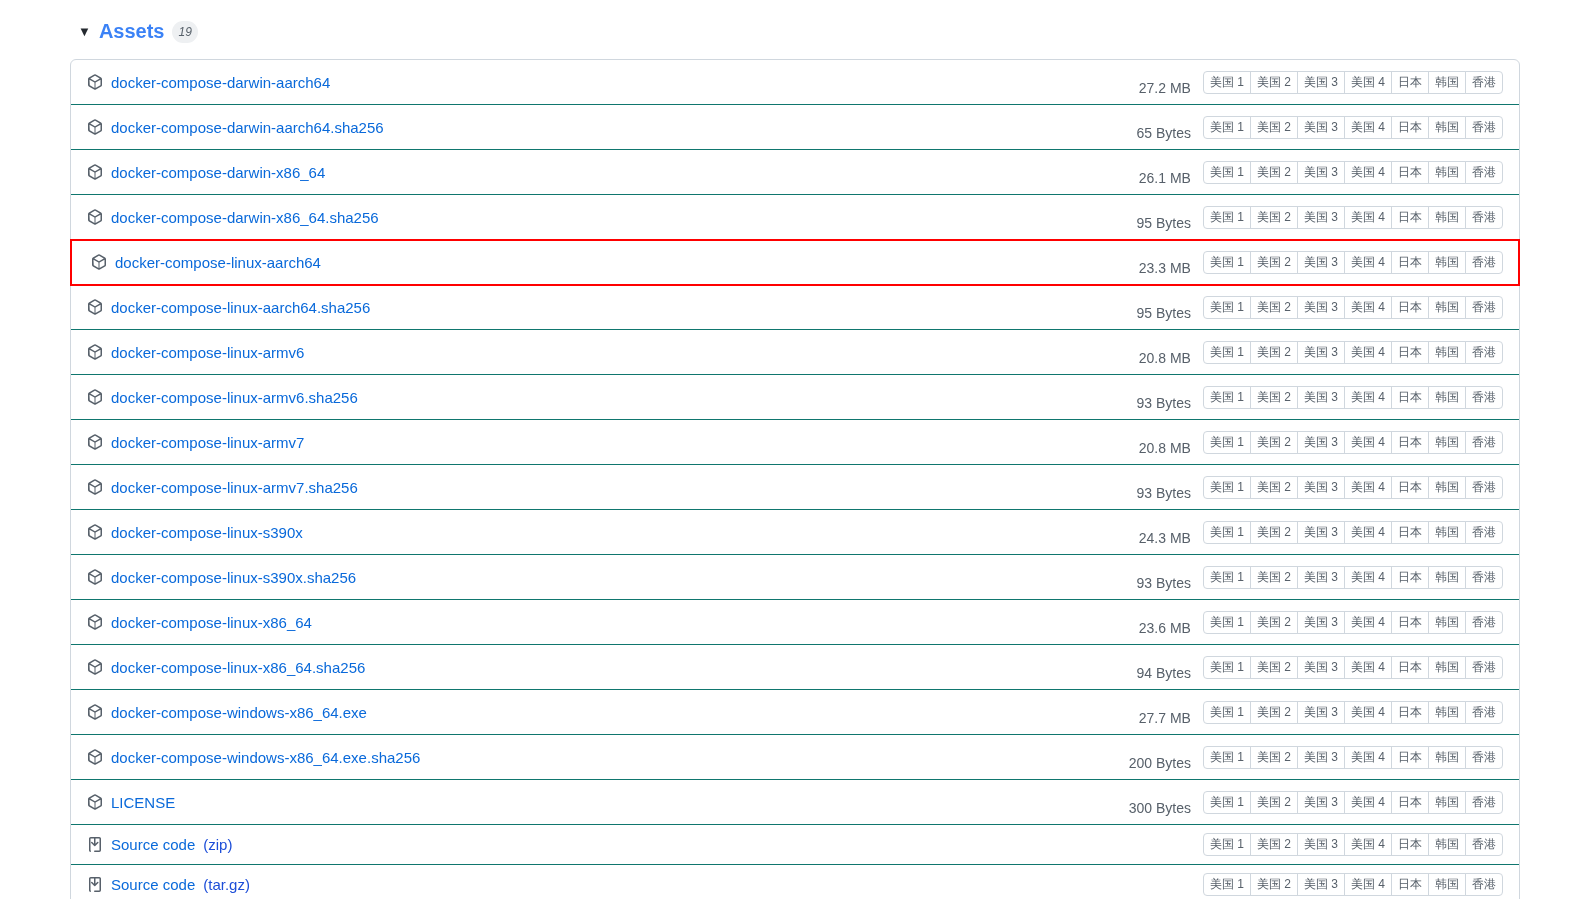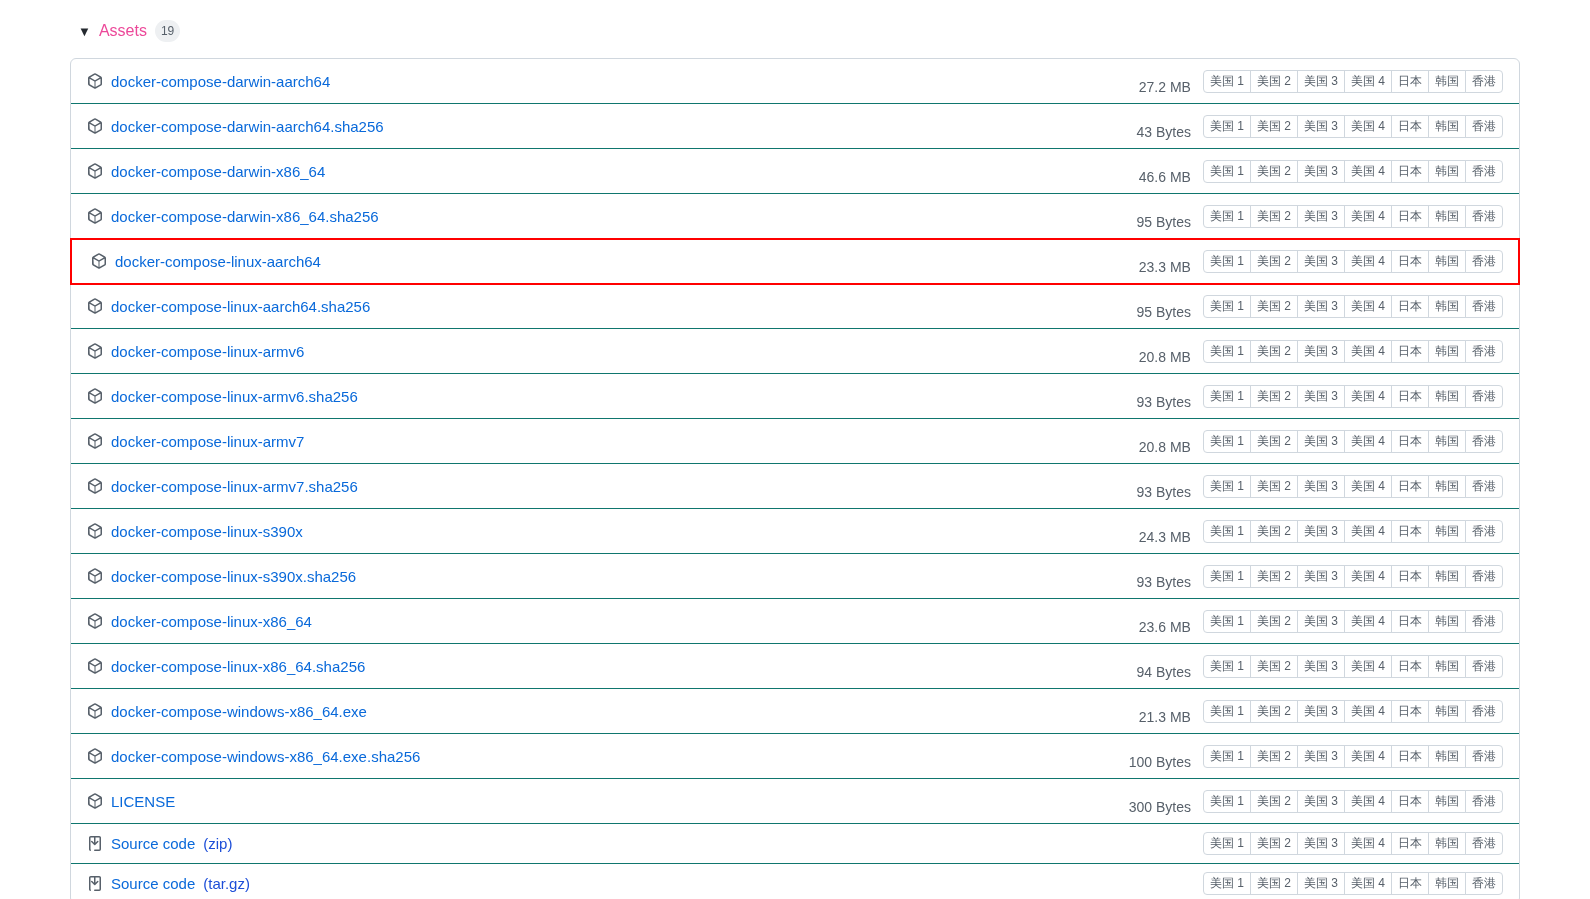--- a/index.html
+++ b/index.html
@@ -15,36 +15,37 @@
       align-items: center;
       gap: 8px;
       margin-bottom: 16px;
       padding-left: 8px;
     }
     .toggle-arrow {
       font-size: 13px;
       color: #24292f;
     }
     .assets-title {
-      font-size: 16px;
-      font-weight: 400;
-      color: #ec4899;
+      font-size: 20px;
+      font-weight: 700;
+      color: #3b82f6;
     }
     .assets-count {
       display: inline-flex;
       align-items: center;
       justify-content: center;
       min-width: 22px;
       height: 22px;
       padding: 0 6px;
       font-size: 12px;
       font-weight: 500;
       background: #eef0f2;
       color: #57606a;
       border-radius: 24px;
+      font-style: italic;
     }
     .assets-box {
       border: 1px solid #d0d7de;
       border-radius: 6px;
       overflow: visible;
     }
     .asset-row {
       display: flex;
       align-items: center;
       padding: 8px 16px;
@@ -146,41 +147,41 @@
     </div>
     <div class="asset-row">
       <div class="asset-left">
         <span class="asset-icon">
           <svg viewBox="0 0 16 16">
             <path d="M8.878.392a1.75 1.75 0 0 0-1.756 0l-5.25 3.045A1.75 1.75 0 0 0 1 4.951v6.098c0 .624.332 1.2.872 1.514l5.25 3.045a1.75 1.75 0 0 0 1.756 0l5.25-3.045c.54-.313.872-.89.872-1.514V4.951c0-.624-.332-1.2-.872-1.514ZM7.875 1.69a.25.25 0 0 1 .25 0l4.63 2.685L8 7.133 3.245 4.375ZM2.5 5.677l5 2.9v5.45l-4.628-2.683a.25.25 0 0 1-.122-.216ZM8.5 14.029v-5.45l5-2.9v5.37a.25.25 0 0 1-.122.216Z"></path>
           </svg>
         </span>
         <a class="asset-name" href="#">docker-compose-darwin-aarch64.sha256</a>
       </div>
-      <span class="asset-size">43 Bytes</span>
+      <span class="asset-size">65 Bytes</span>
       <div class="mirror-group">
         <button class="mirror-btn">美国 1</button>
         <button class="mirror-btn">美国 2</button>
         <button class="mirror-btn">美国 3</button>
         <button class="mirror-btn">美国 4</button>
         <button class="mirror-btn">日本</button>
         <button class="mirror-btn">韩国</button>
         <button class="mirror-btn">香港</button>
       </div>
     </div>
     <div class="asset-row">
       <div class="asset-left">
         <span class="asset-icon">
           <svg viewBox="0 0 16 16">
             <path d="M8.878.392a1.75 1.75 0 0 0-1.756 0l-5.25 3.045A1.75 1.75 0 0 0 1 4.951v6.098c0 .624.332 1.2.872 1.514l5.25 3.045a1.75 1.75 0 0 0 1.756 0l5.25-3.045c.54-.313.872-.89.872-1.514V4.951c0-.624-.332-1.2-.872-1.514ZM7.875 1.69a.25.25 0 0 1 .25 0l4.63 2.685L8 7.133 3.245 4.375ZM2.5 5.677l5 2.9v5.45l-4.628-2.683a.25.25 0 0 1-.122-.216ZM8.5 14.029v-5.45l5-2.9v5.37a.25.25 0 0 1-.122.216Z"></path>
           </svg>
         </span>
         <a class="asset-name" href="#">docker-compose-darwin-x86_64</a>
       </div>
-      <span class="asset-size">46.6 MB</span>
+      <span class="asset-size">26.1 MB</span>
       <div class="mirror-group">
         <button class="mirror-btn">美国 1</button>
         <button class="mirror-btn">美国 2</button>
         <button class="mirror-btn">美国 3</button>
         <button class="mirror-btn">美国 4</button>
         <button class="mirror-btn">日本</button>
         <button class="mirror-btn">韩国</button>
         <button class="mirror-btn">香港</button>
       </div>
     </div>
@@ -406,41 +407,41 @@
     </div>
     <div class="asset-row">
       <div class="asset-left">
         <span class="asset-icon">
           <svg viewBox="0 0 16 16">
             <path d="M8.878.392a1.75 1.75 0 0 0-1.756 0l-5.25 3.045A1.75 1.75 0 0 0 1 4.951v6.098c0 .624.332 1.2.872 1.514l5.25 3.045a1.75 1.75 0 0 0 1.756 0l5.25-3.045c.54-.313.872-.89.872-1.514V4.951c0-.624-.332-1.2-.872-1.514ZM7.875 1.69a.25.25 0 0 1 .25 0l4.63 2.685L8 7.133 3.245 4.375ZM2.5 5.677l5 2.9v5.45l-4.628-2.683a.25.25 0 0 1-.122-.216ZM8.5 14.029v-5.45l5-2.9v5.37a.25.25 0 0 1-.122.216Z"></path>
           </svg>
         </span>
         <a class="asset-name" href="#">docker-compose-windows-x86_64.exe</a>
       </div>
-      <span class="asset-size">21.3 MB</span>
+      <span class="asset-size">27.7 MB</span>
       <div class="mirror-group">
         <button class="mirror-btn">美国 1</button>
         <button class="mirror-btn">美国 2</button>
         <button class="mirror-btn">美国 3</button>
         <button class="mirror-btn">美国 4</button>
         <button class="mirror-btn">日本</button>
         <button class="mirror-btn">韩国</button>
         <button class="mirror-btn">香港</button>
       </div>
     </div>
     <div class="asset-row">
       <div class="asset-left">
         <span class="asset-icon">
           <svg viewBox="0 0 16 16">
             <path d="M8.878.392a1.75 1.75 0 0 0-1.756 0l-5.25 3.045A1.75 1.75 0 0 0 1 4.951v6.098c0 .624.332 1.2.872 1.514l5.25 3.045a1.75 1.75 0 0 0 1.756 0l5.25-3.045c.54-.313.872-.89.872-1.514V4.951c0-.624-.332-1.2-.872-1.514ZM7.875 1.69a.25.25 0 0 1 .25 0l4.63 2.685L8 7.133 3.245 4.375ZM2.5 5.677l5 2.9v5.45l-4.628-2.683a.25.25 0 0 1-.122-.216ZM8.5 14.029v-5.45l5-2.9v5.37a.25.25 0 0 1-.122.216Z"></path>
           </svg>
         </span>
         <a class="asset-name" href="#">docker-compose-windows-x86_64.exe.sha256</a>
       </div>
-      <span class="asset-size">100 Bytes</span>
+      <span class="asset-size">200 Bytes</span>
       <div class="mirror-group">
         <button class="mirror-btn">美国 1</button>
         <button class="mirror-btn">美国 2</button>
         <button class="mirror-btn">美国 3</button>
         <button class="mirror-btn">美国 4</button>
         <button class="mirror-btn">日本</button>
         <button class="mirror-btn">韩国</button>
         <button class="mirror-btn">香港</button>
       </div>
     </div>

